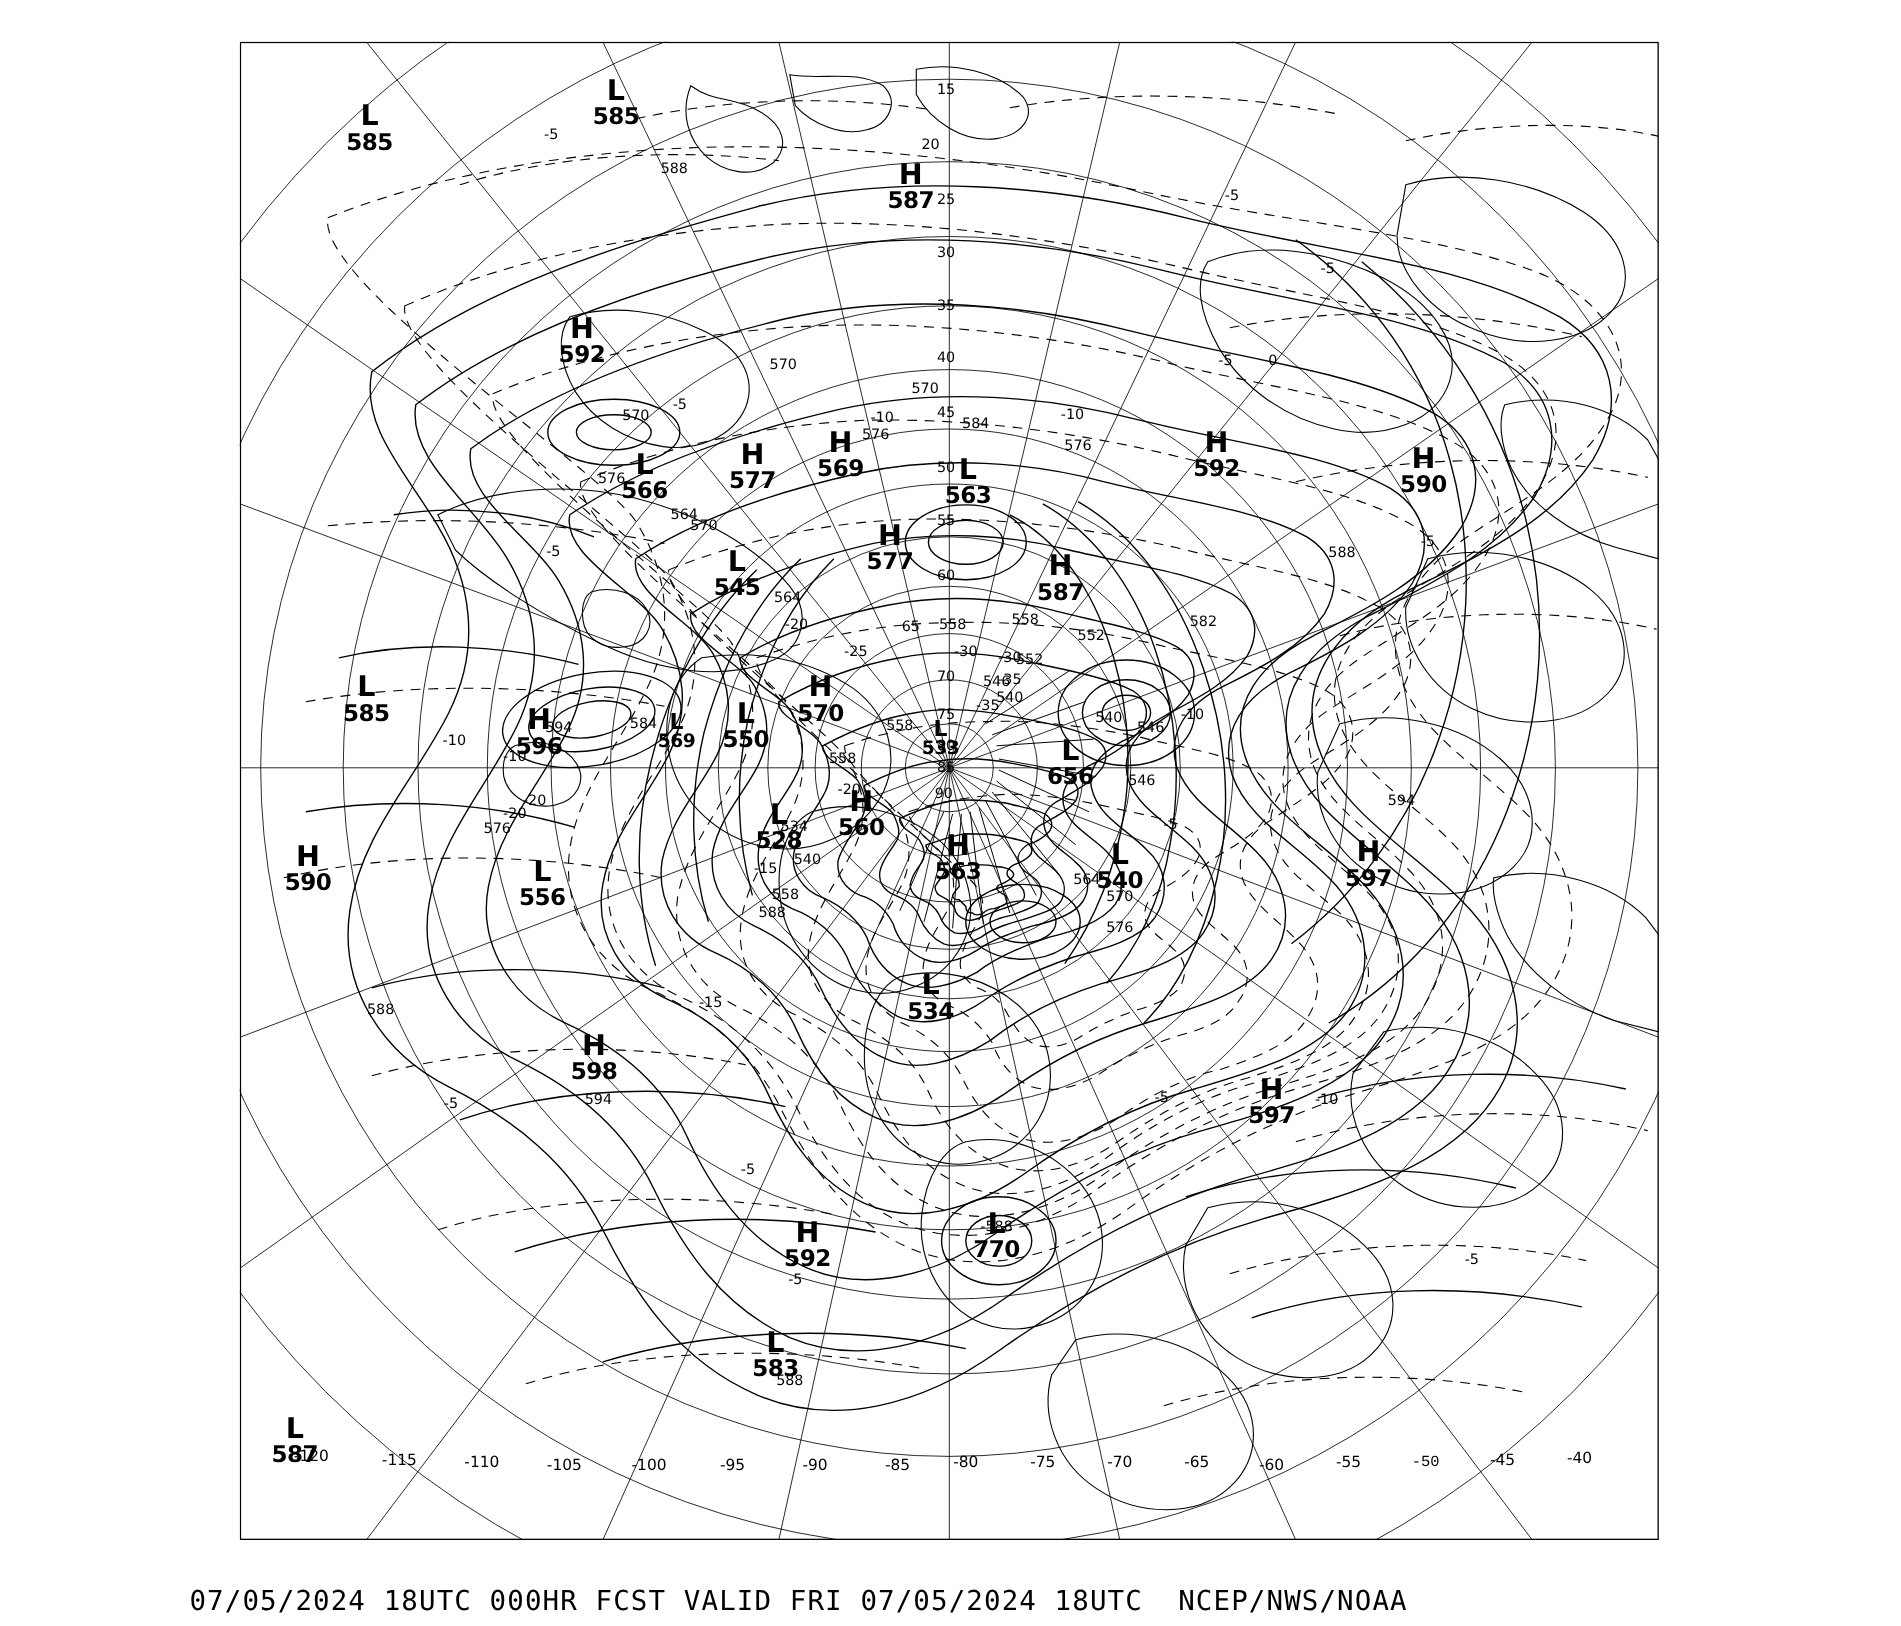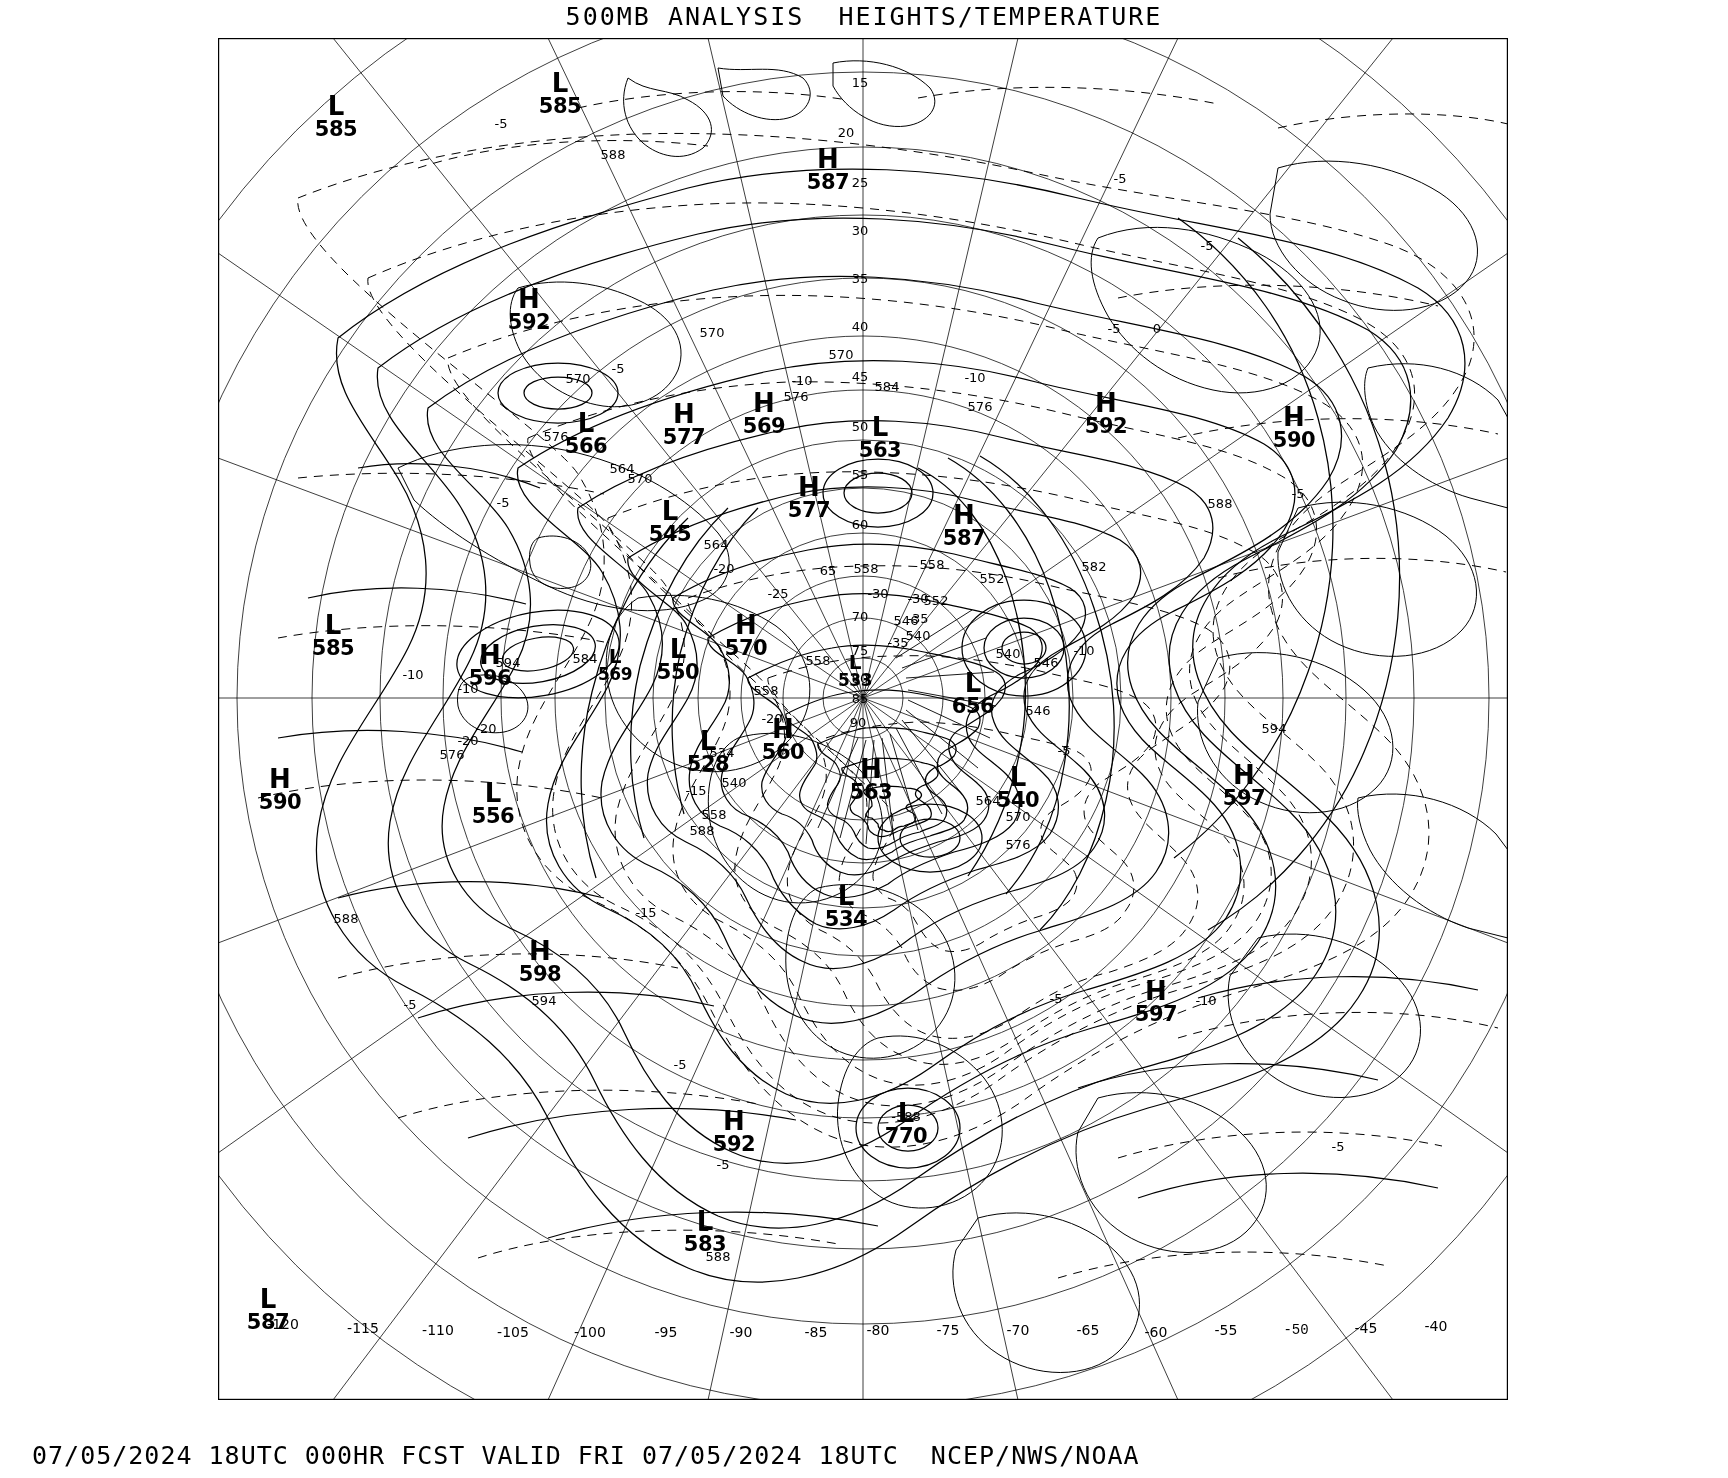--- a/index.html
+++ b/index.html
@@ -30,26 +30,25 @@
     font-size: 25px;
     letter-spacing: 2px;
     font-family: "DejaVu Sans Mono", monospace;
     white-space: pre;
   }
   .footer {
     position: absolute;
     bottom: 8px;
     left: 0;
     width: 1452px;
-    text-align: left;
+    text-align: center;
     font-size: 25px;
     letter-spacing: 1px;
     font-family: "DejaVu Sans Mono", monospace;
     white-space: pre;
-    padding-left: 32px;
   }
   #map-area {
     position: absolute;
     left: 218px;
     top: 38px;
     width: 1290px;
     height: 1362px;
   }
   svg.mapsvg {
     position: absolute;
@@ -97,21 +96,20 @@
     font-size: 14px;
     transform: translate(-50%, -50%);
     white-space: pre;
   }
 </style>
 </head>
 <body>
 
 <div id="chart-root">
 
-  <div class="title">500MB ANALYSIS  HEIGHTS/TEMPERATURE</div>
 
   <div id="map-area">
 
     <svg class="mapsvg" viewBox="0 0 1290 1362" preserveAspectRatio="none">
       <defs>
         <clipPath id="mapclip">
           <rect x="0" y="0" width="1290" height="1362"></rect>
         </clipPath>
       </defs>
 

